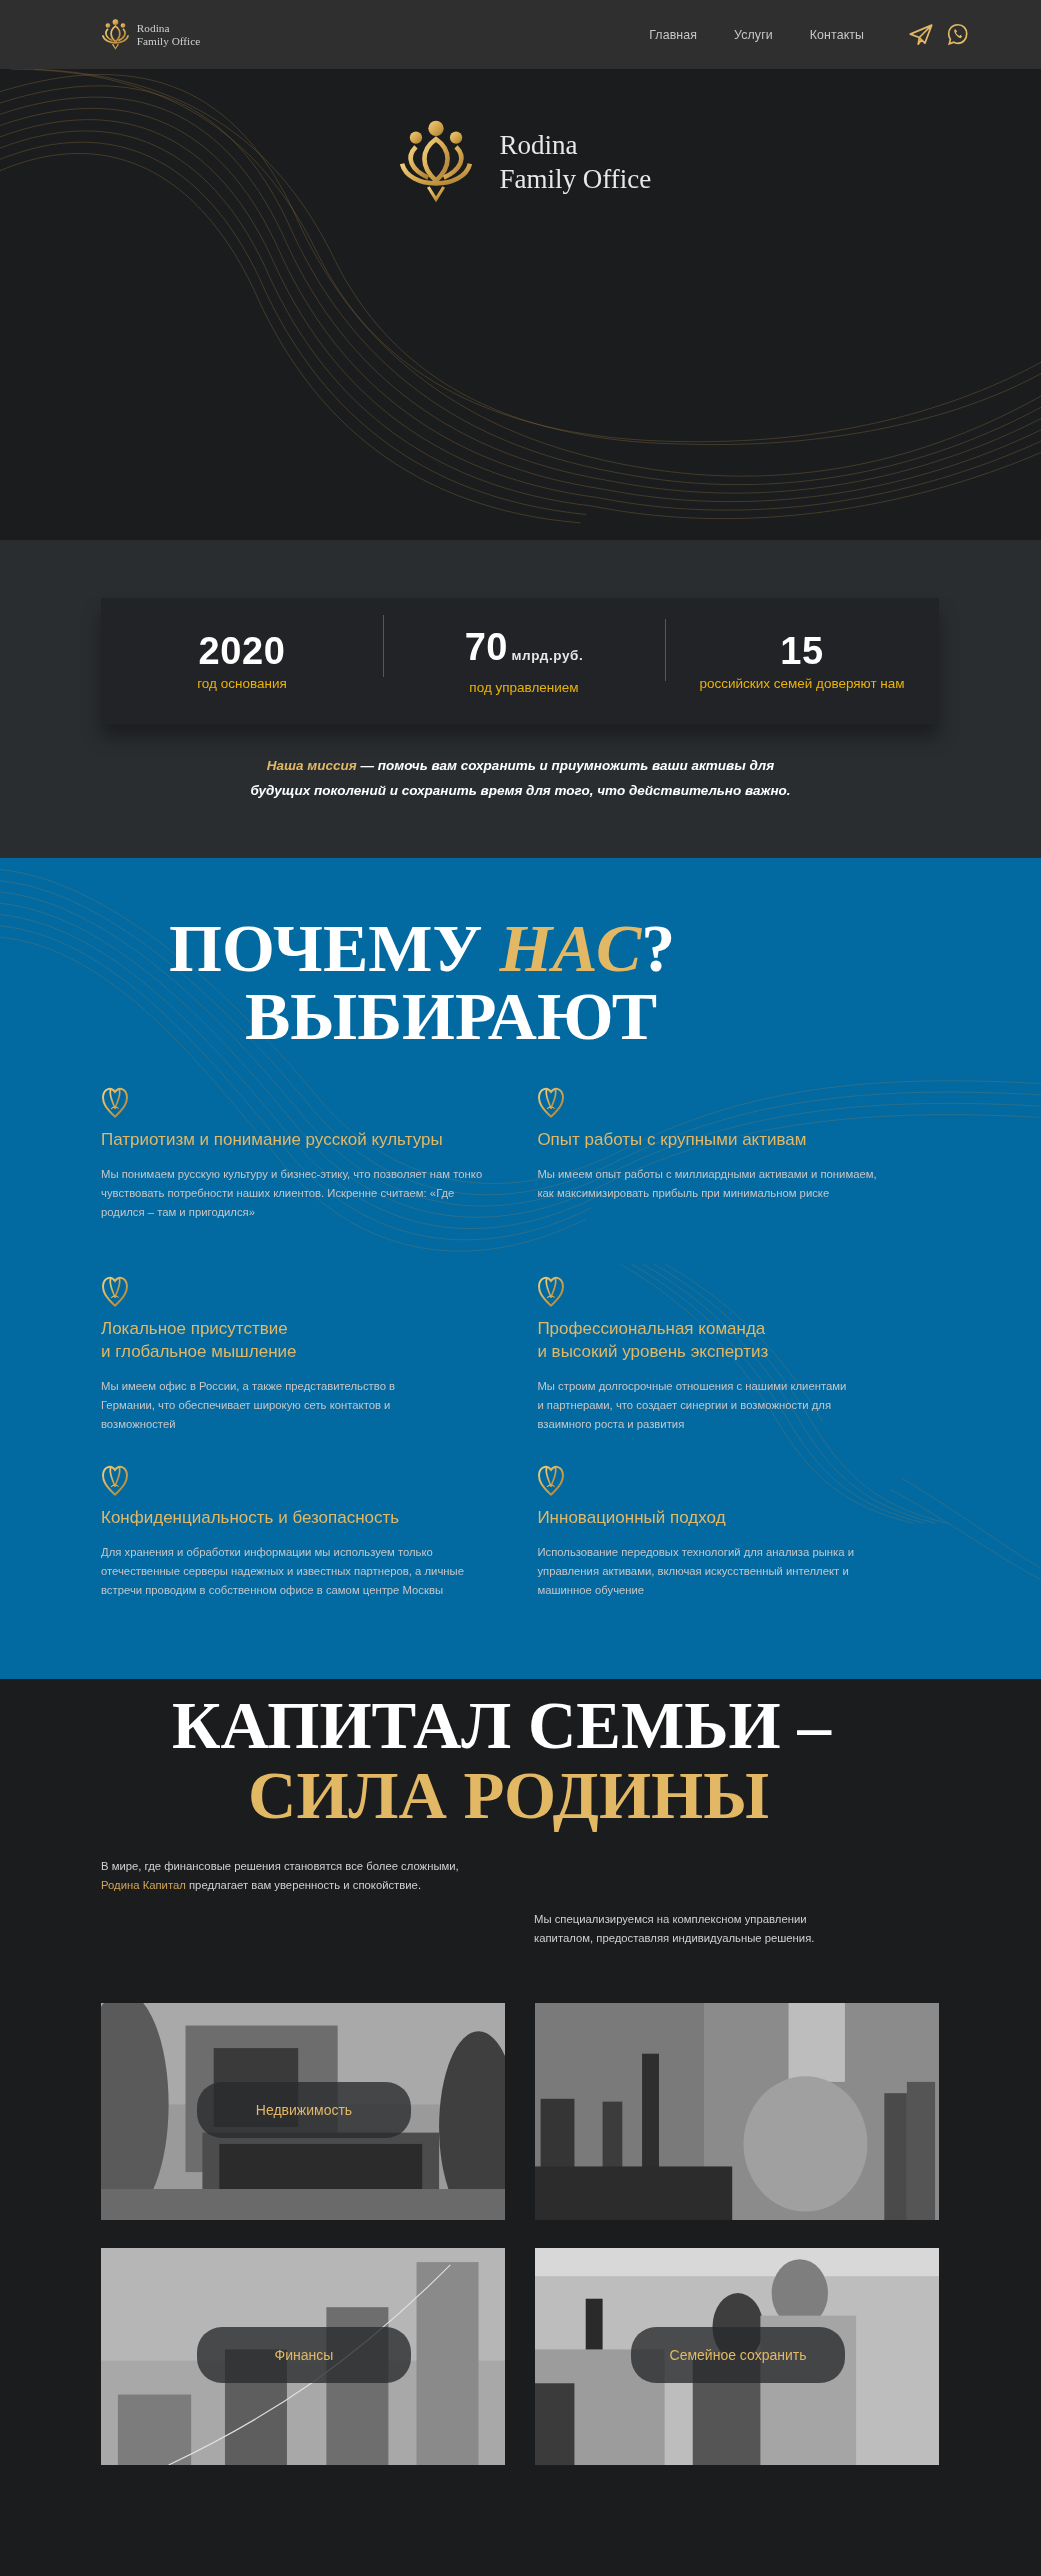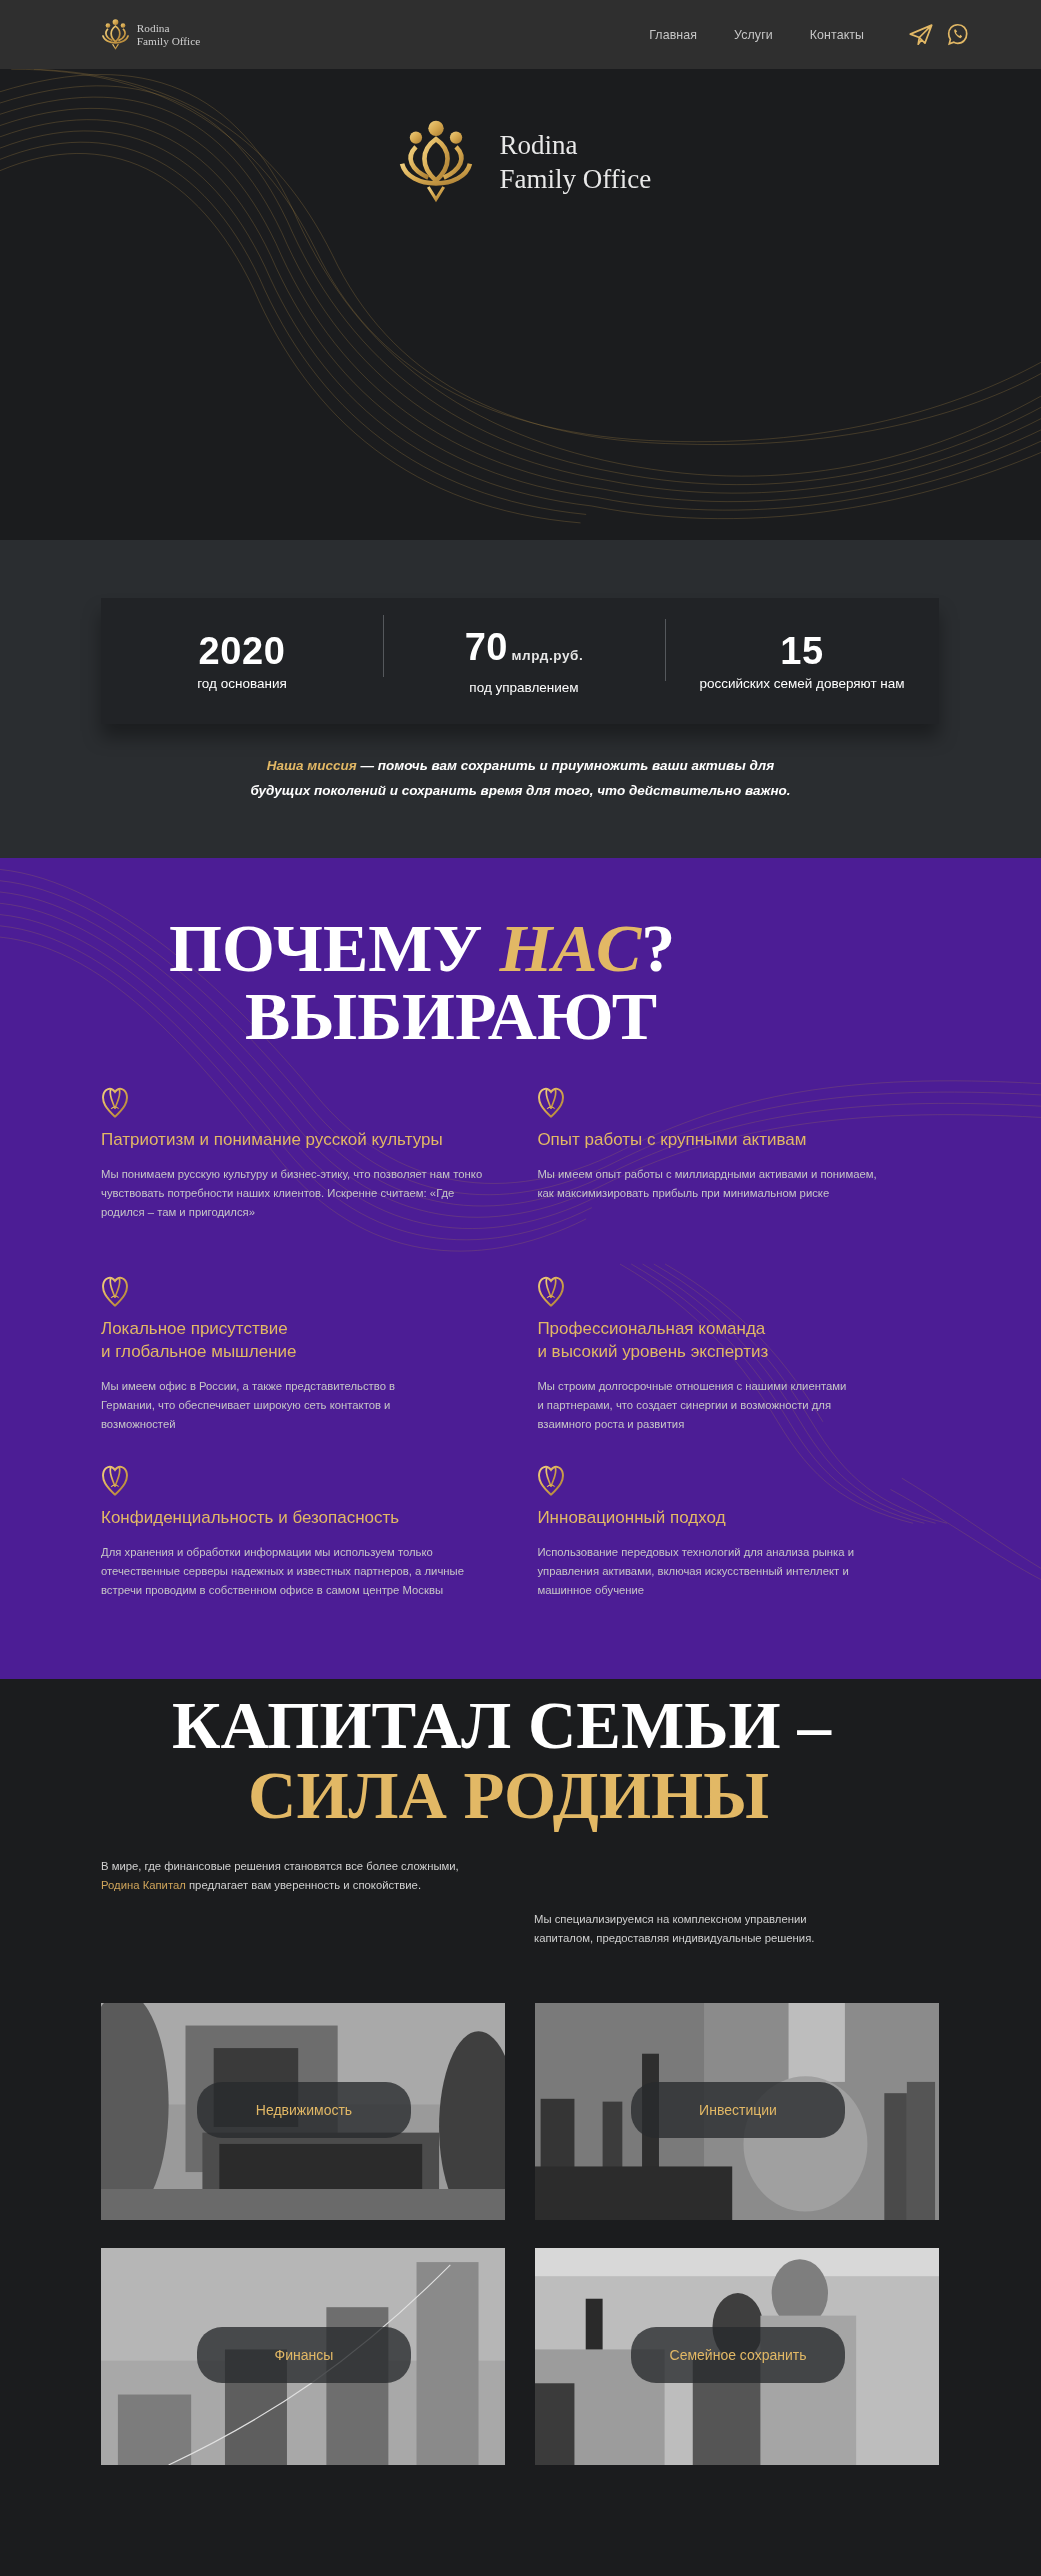--- a/index.html
+++ b/index.html
@@ -28,27 +28,27 @@
   .gold-light { color: #e2b865; }
   .it { font-style: italic; }
 
   
   .stats-band { background: #2a2d30; height: 318px; position: relative; }
   .stats-card { position: absolute; left: 101px; width: 838px; top: 58px; height: 126px; background: #212326; box-shadow: 0 13.5px 17px rgba(0,0,0,0.35); display: flex; align-items: center; }
   .stat { flex: 1; text-align: center; position: relative; }
   .stat + .stat::before { content: ""; position: absolute; left: 0; top: -12.4px; height: 62px; border-left: 1.1px solid #55585c; }
   .stat-num { font-size: 38px; color: #fff; font-weight: 700; line-height: 41px; letter-spacing: 0.6px; }
   .stat-unit { font-size: 13.5px; color: #e6e6e6; margin-left: 3.4px; }
-  .stat-label { font-size: 13.5px; color: #ffffff; margin-top: 3.4px; }
+  .stat-label { font-size: 13.5px; color: #eab308; margin-top: 3.4px; }
   .stat:first-child { flex: 0 0 282px; }
   .stat:nth-child(2) { flex: 0 0 282px; }
   .mission { position: absolute; left: 0; right: 0; top: 213px; text-align: center; font-size: 13.5px; font-style: italic; line-height: 25px; color: #ffffff; font-weight: 700; }
 
   
-  .why { position: relative; height: 821px; background: #4c1d95; overflow: hidden; }
+  .why { position: relative; height: 821px; background: #0369a1; overflow: hidden; }
   .why-title { position: absolute; left: 169px; top: 56px; font-family: "Liberation Serif", "DejaVu Serif", serif; color: #fff; text-transform: uppercase; font-size: 68px; line-height: 68px; }
   .why-title .row1 { display: block; }
   .why-title .row2 { display: block; padding-left: 76px; }
   .features { position: absolute; left: 101px; top: 226px; width: 840px; display: grid; grid-template-columns: 433px 407px; row-gap: 0; }
   .feature { height: 189px; position: relative; }
   .feature .ico { display: block; margin-left: 0; margin-bottom: 11.3px; }
   .feature h3 { font-size: 17px; color: #e2b865; font-weight: 400; line-height: 22.6px; margin-bottom: 13.5px; }
   .feature p { font-size: 11.3px; color: #c6c6c6; line-height: 19px; max-width: 395px; }
   .feature.right { padding-left: 3.4px; }
 
@@ -283,23 +283,20 @@
         <rect x="0" y="0" width="300" height="385" fill="#7a7a7a"></rect>
         <rect x="450" y="0" width="100" height="140" fill="#bdbdbd"></rect>
         <rect x="190" y="90" width="30" height="295" fill="#2e2e2e"></rect>
         <rect x="10" y="170" width="60" height="215" fill="#353535"></rect>
         <rect x="120" y="175" width="35" height="210" fill="#3c3c3c"></rect>
         <rect x="620" y="160" width="40" height="225" fill="#4a4a4a"></rect>
         <rect x="660" y="140" width="50" height="245" fill="#555"></rect>
         <ellipse cx="480" cy="250" rx="110" ry="120" fill="#a0a0a0"></ellipse>
         <rect x="0" y="290" width="350" height="95" fill="#2c2c2c"></rect>
       </svg>
-      <div class="label-box">
-          <span>Инвестиции</span>
-        </div>
     </div>
 
     <div class="service">
       <svg class="photo" width="404" height="217" viewBox="0 0 717 385" preserveAspectRatio="none">
         <rect width="717" height="385" fill="#a8a8a8"></rect>
         <rect x="0" y="0" width="717" height="200" fill="#b6b6b6"></rect>
         <rect x="30" y="260" width="130" height="125" fill="#7c7c7c"></rect>
         <rect x="220" y="180" width="110" height="205" fill="#5e5e5e"></rect>
         <rect x="400" y="105" width="110" height="280" fill="#6e6e6e"></rect>
         <rect x="560" y="25" width="110" height="360" fill="#8a8a8a"></rect>

